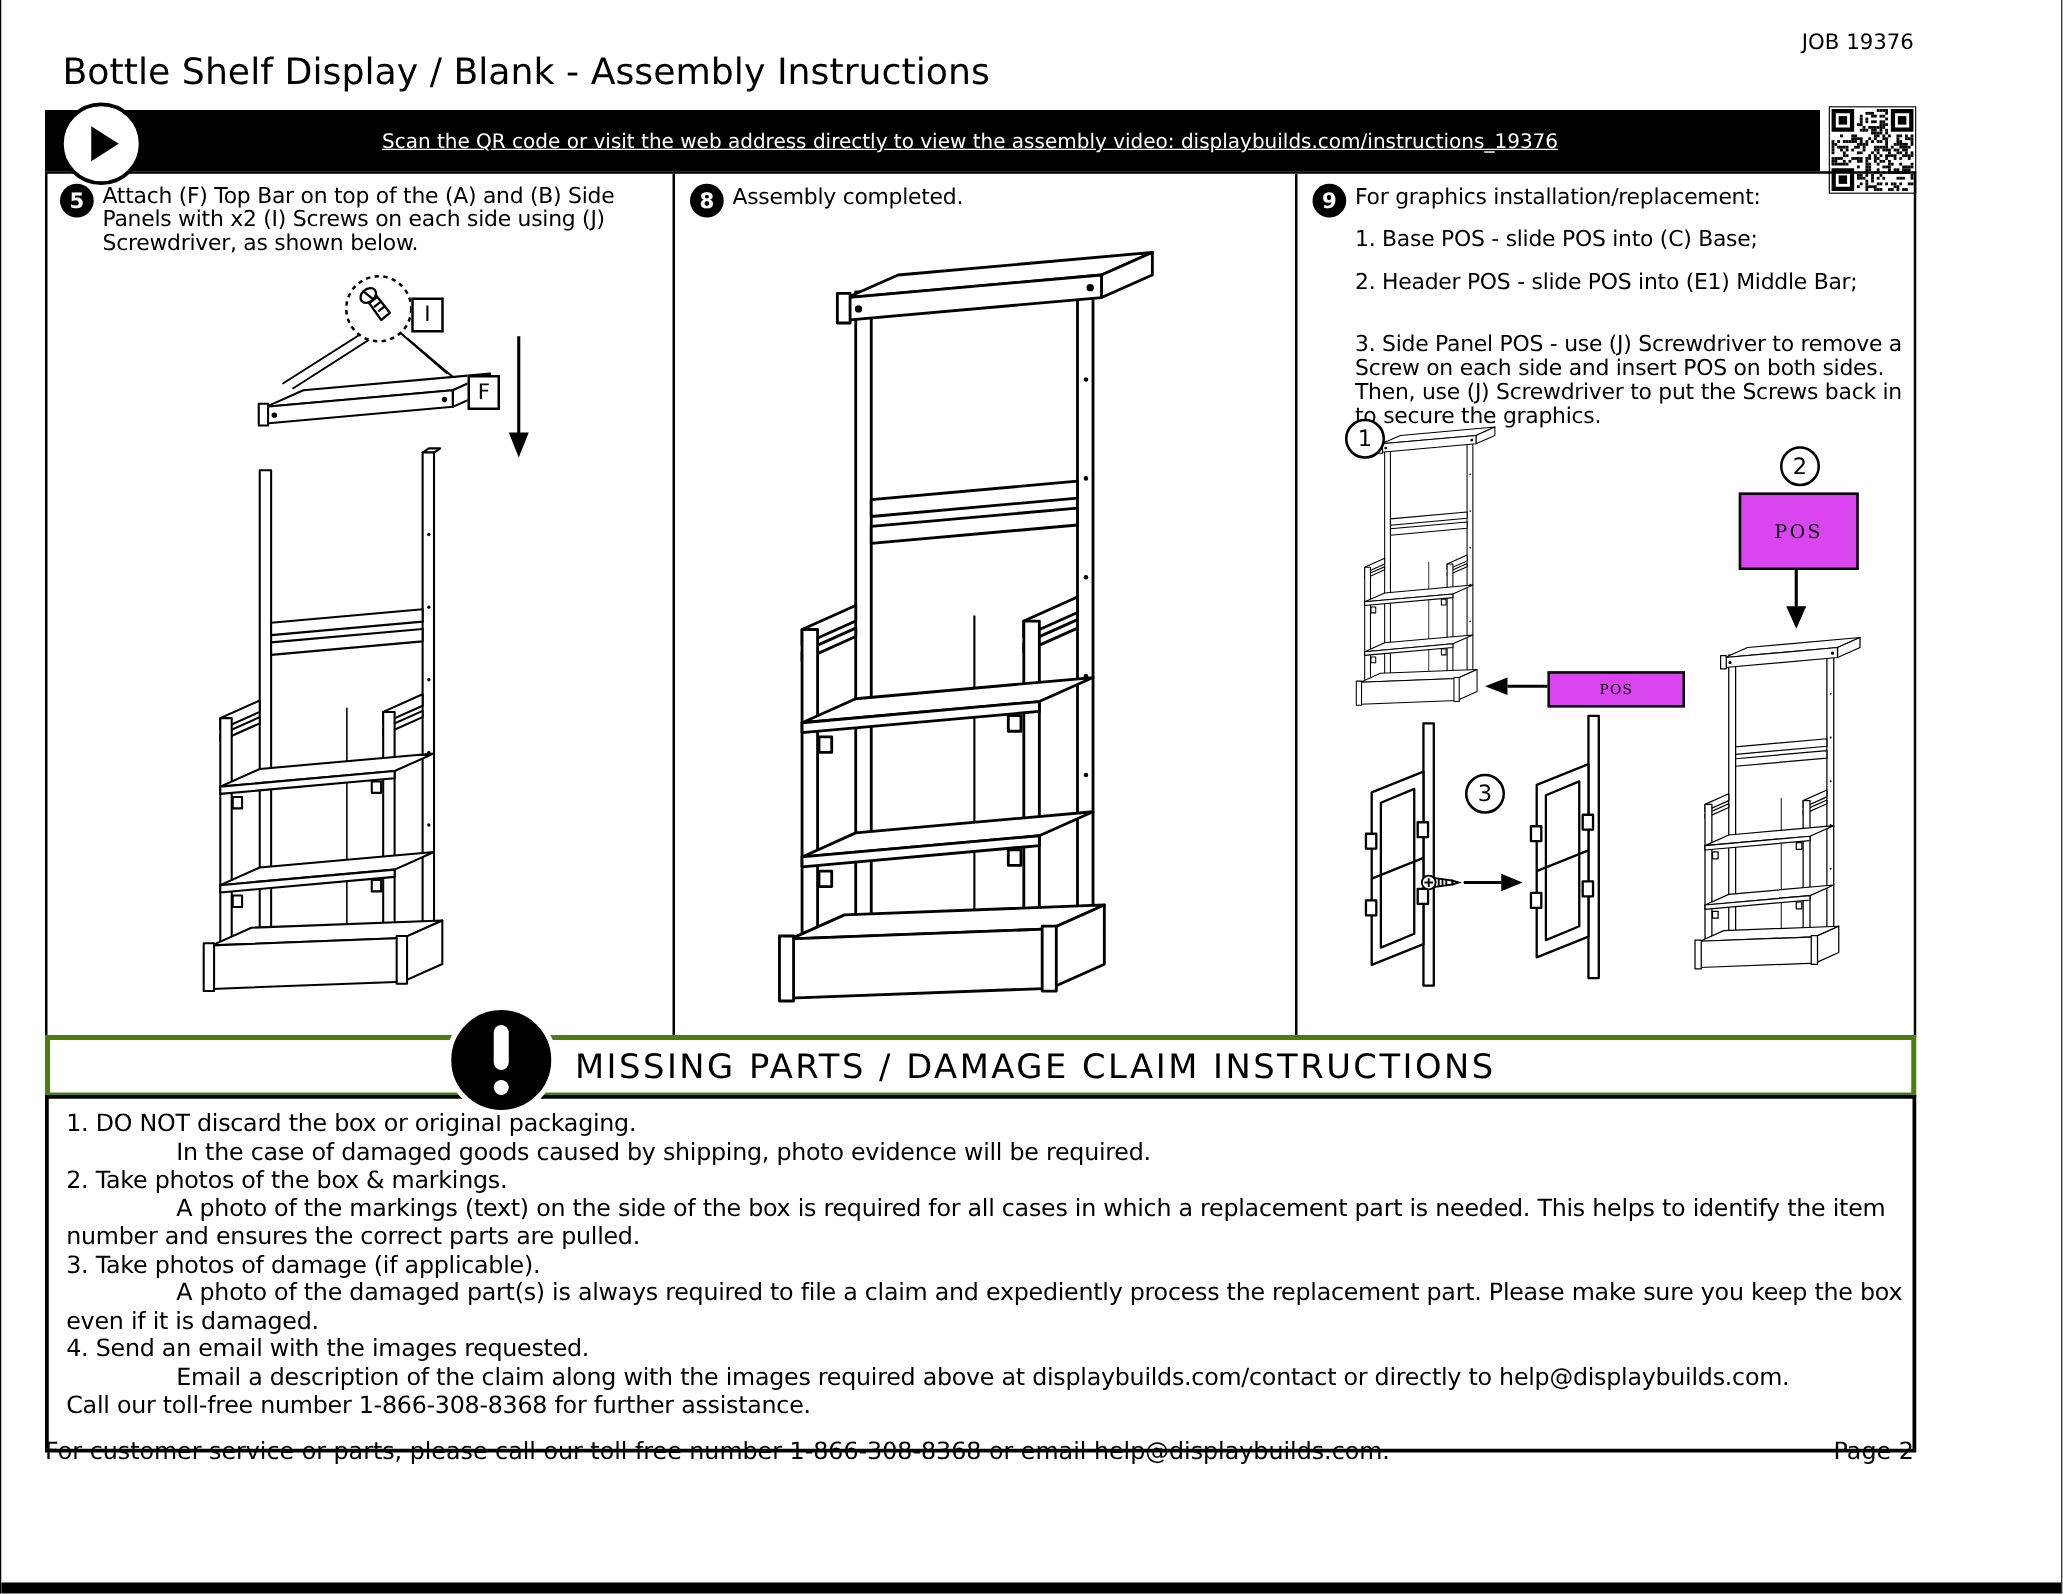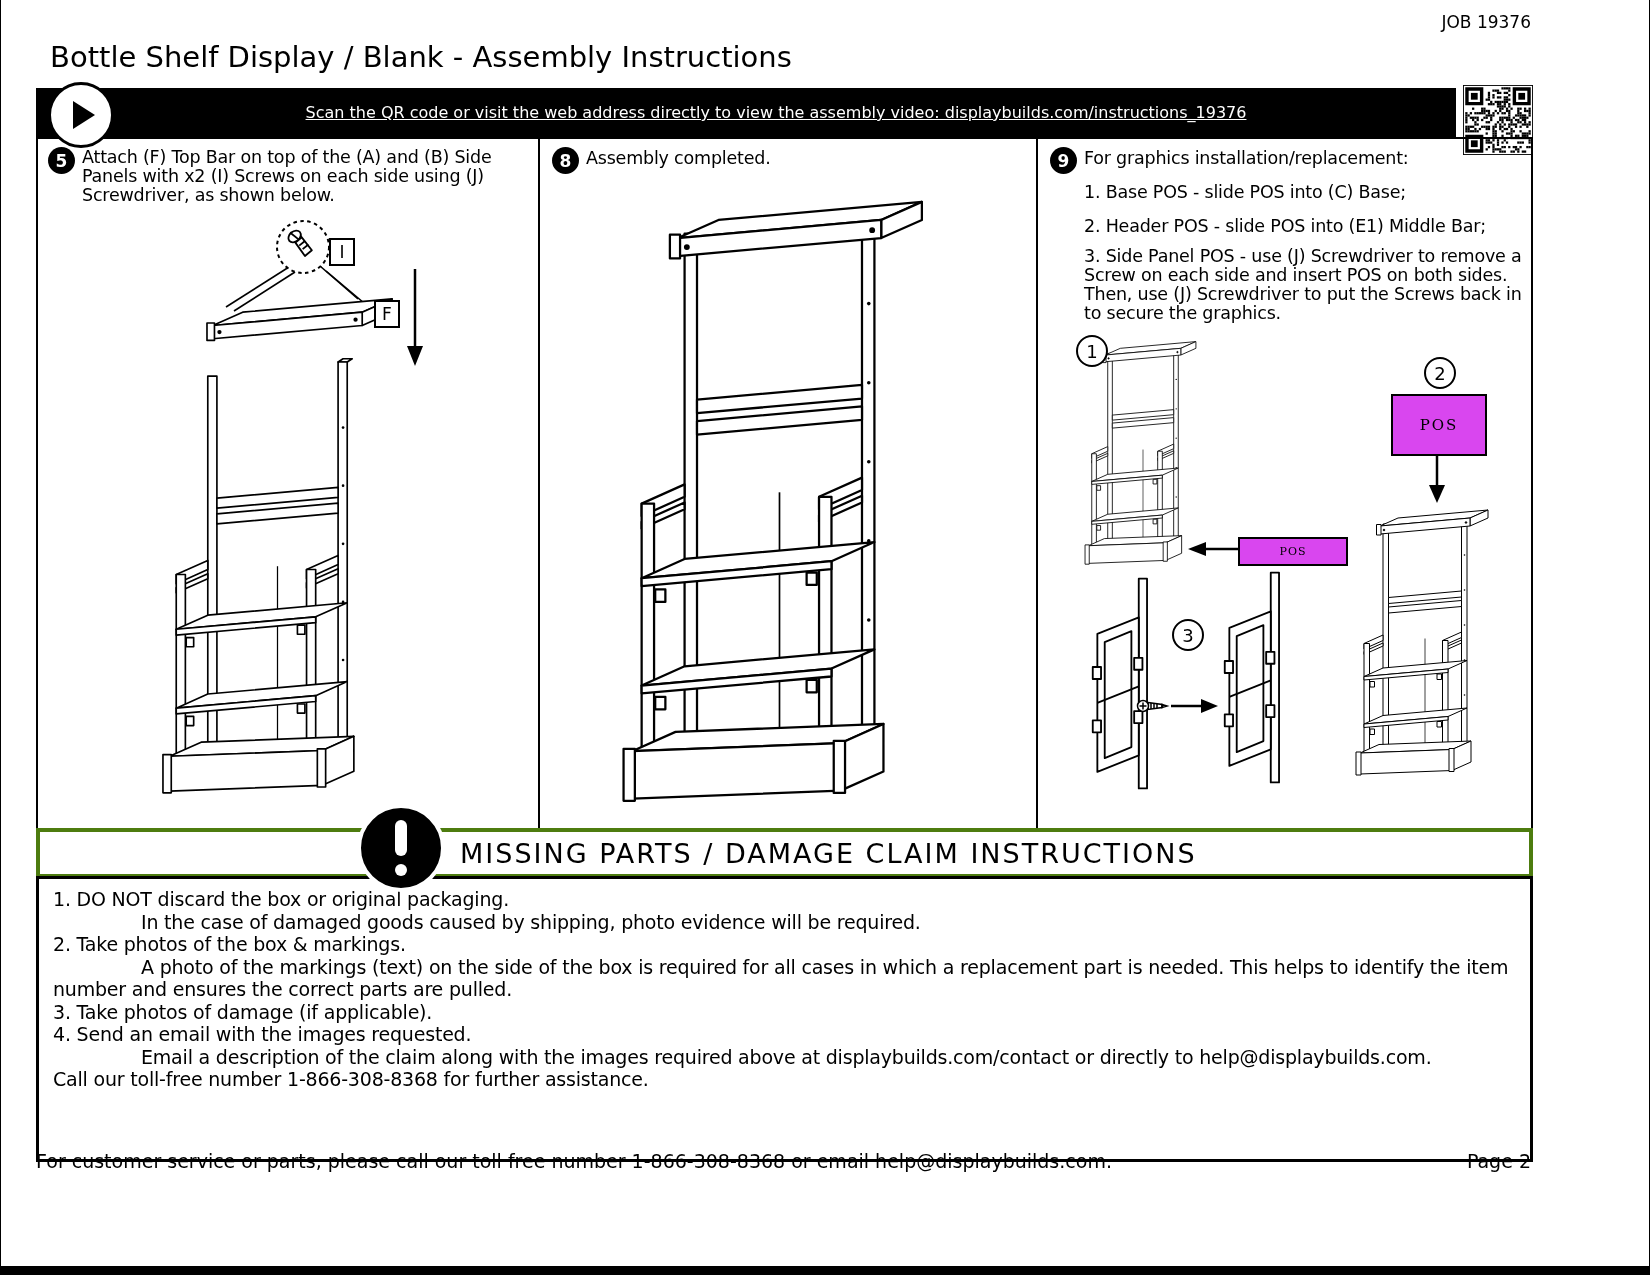--- a/index.html
+++ b/index.html
@@ -1,21 +1,21 @@
 <!DOCTYPE html>
 <html><head>
 <meta charset="utf-8">
 <style>
   html,body{margin:0;padding:0;background:#e8e8e8;}
   #page{position:relative;width:1650px;height:1275px;background:#fff;overflow:hidden;
         box-sizing:border-box;border-left:1px solid #000;border-right:1px solid #000;
         font-family:"DejaVu Sans","Liberation Sans",sans-serif;color:#000;}
   .abs{position:absolute;}
   
-  #job-number{top:12px;right:118px;font-size:17px;}
+  #job-number{top:24px;right:118px;font-size:17px;}
   #page-title{top:40px;left:49px;width:1497px;font-size:29px;}
   
   #video-banner{top:88px;left:35px;width:1420px;height:49px;background:#000;}
   #banner-text{width:100%;height:49px;line-height:49px;text-align:center;color:#fff;
                font-size:16px;padding-left:60px;box-sizing:border-box;text-decoration:underline;}
   #play-icon{top:82px;left:47px;width:60px;height:60px;background:#fff;border:3px solid #000;
              border-radius:50%;z-index:4;display:flex;align-items:center;justify-content:center;}
   #qr-code{top:85px;left:1462px;width:70px;height:70px;}
   
   #panel-grid{top:137px;left:35px;width:1497px;height:693px;border:2px solid #000;box-sizing:border-box;}
@@ -457,21 +457,21 @@
       <svg class="abs panel-svg" width="496" height="689" viewBox="0 0 496 689">
         <use href="#unit-full" xlink:href="#unit-full" transform="translate(70,29) scale(1.13)"></use>
       </svg>
     </div>
 
     <div class="abs panel" style="left:1000px;width:493px">
       <div class="abs step-badge" style="left:12px;top:8px">9</div>
       <div class="abs step-text" style="left:46px;top:10px;width:430px">For graphics installation/replacement:</div>
       <div class="abs step-text" style="left:46px;top:44px;width:440px">1. Base POS - slide POS into (C) Base;</div>
       <div class="abs step-text" style="left:46px;top:78px;width:440px">2. Header POS - slide POS into (E1) Middle Bar;</div>
-      <div class="abs step-text" style="left:46px;top:108px;width:445px">3. Side Panel POS - use (J) Screwdriver to remove a Screw on each side and insert POS on both sides. Then, use (J) Screwdriver to put the Screws back in to secure the graphics.</div>
+      <div class="abs step-text" style="left:46px;top:128px;width:445px">3. Side Panel POS - use (J) Screwdriver to remove a Screw on each side and insert POS on both sides. Then, use (J) Screwdriver to put the Screws back in to secure the graphics.</div>
 
       <svg class="abs panel-svg" width="493" height="689" viewBox="0 0 493 689">
         <use href="#unit-full" xlink:href="#unit-full" transform="translate(42,190) scale(0.42)"></use>
         <line x1="200" y1="410" x2="168" y2="410" stroke="#000" stroke-width="2.5"></line>
         <polygon points="168,403 168,417 150,410" fill="#000"></polygon>
         <line x1="399" y1="313" x2="399" y2="348" stroke="#000" stroke-width="2.5"></line>
         <polygon points="391,346 407,346 399,364" fill="#000"></polygon>
         <use href="#unit-full" xlink:href="#unit-full" transform="translate(312,356) scale(0.50)"></use>
         <use href="#side-panel" xlink:href="#side-panel" transform="translate(52,436) scale(0.92)"></use>
         <use href="#side-panel" xlink:href="#side-panel" transform="translate(184,430) scale(0.92)"></use>
@@ -495,20 +495,21 @@
     <div id="warn-bar"></div>
     <div id="warn-dot"></div>
   </div>
 
   <div class="abs" id="claims-box">
     <p>1. DO NOT discard the box or original packaging.</p>
     <p class="indent">In the case of damaged goods caused by shipping, photo evidence will be required.</p>
     <p>2. Take photos of the box &amp; markings.</p>
     <p class="indent">A photo of the markings (text) on the side of the box is required for all cases in which a replacement part is needed. This helps to identify the item number and ensures the correct parts are pulled.</p>
     <p>3. Take photos of damage (if applicable).</p>
+    <p class="indent">A photo of the damaged part(s) is always required to file a claim and expediently process the replacement part. Please make sure you keep the box even if it is damaged.</p>
     <p>4. Send an email with the images requested.</p>
     <p class="indent">Email a description of the claim along with the images required above at displaybuilds.com/contact or directly to help@displaybuilds.com.</p>
     <p>Call our toll-free number 1-866-308-8368 for further assistance.</p>
   </div>
 
   <div class="abs" id="footer-text">For customer service or parts, please call our toll free number 1-866-308-8368 or email help@displaybuilds.com.</div>
   <div class="abs" id="page-number">Page 2</div>
   <div class="abs" id="bottom-bar"></div>
 </div>
 

